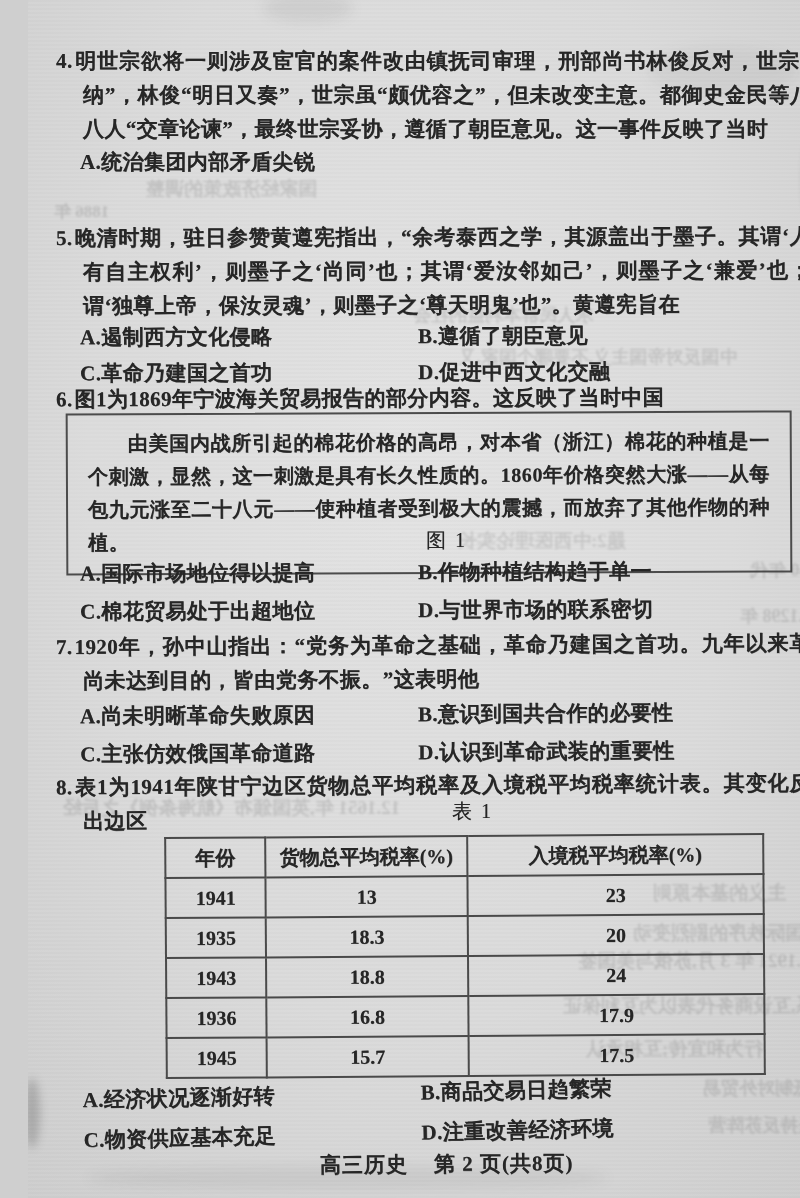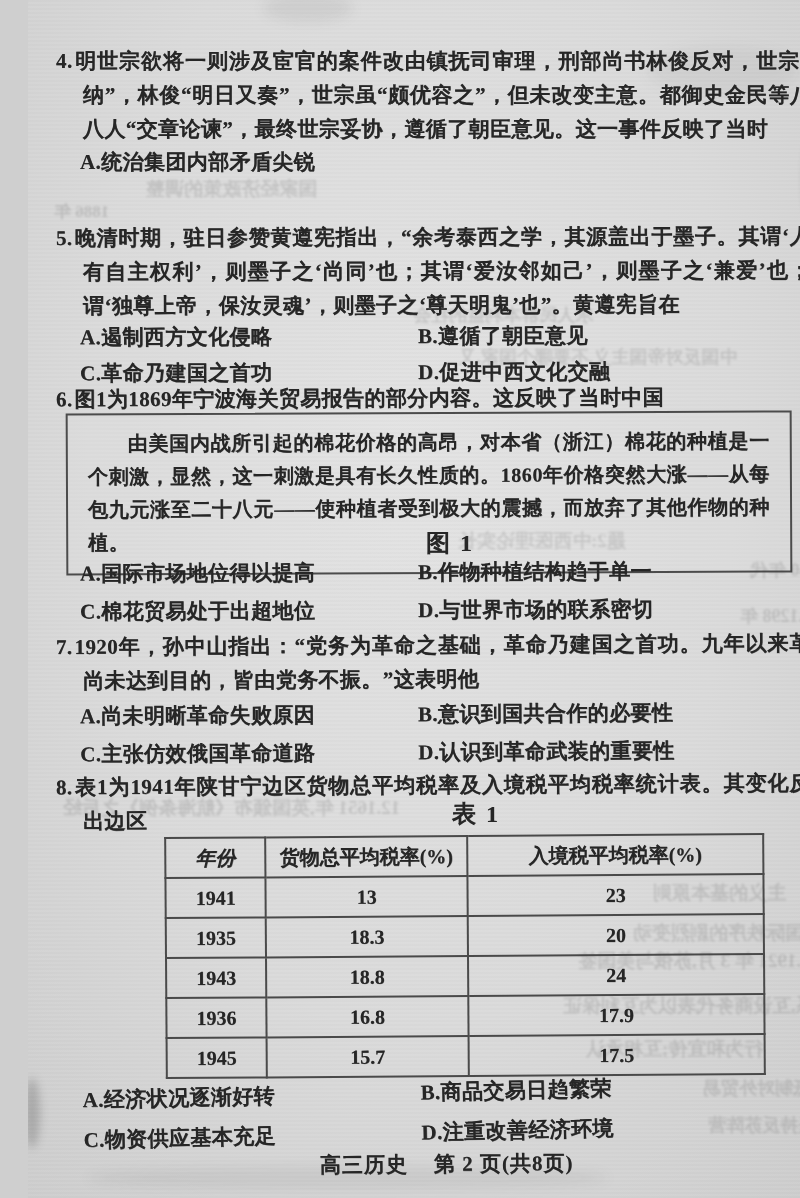--- a/index.html
+++ b/index.html
@@ -30,21 +30,21 @@
     text-shadow:0.3px 0.3px 0.5px rgba(30,30,30,0.55);
   }
   .opt{white-space:nowrap;}
   .quote-box{
     border:2px solid #4c4c4c;background:rgba(255,255,255,0.05);
     padding:12px 20px 14px 20px;width:682px;
     font-size:20px;line-height:33px;font-weight:600;letter-spacing:0.6px;
     text-align:justify;text-indent:2em;
     text-shadow:0.3px 0.3px 0.5px rgba(30,30,30,0.5);
   }
-  .caption{font-size:24px;font-weight:700;letter-spacing:2px;
+  .caption{font-size:20px;font-weight:400;letter-spacing:2px;
     text-shadow:0.3px 0.3px 0.5px rgba(30,30,30,0.5);}
   table.stats{
     border-collapse:collapse;table-layout:fixed;
     font-size:20px;font-weight:600;
     text-shadow:0.3px 0.3px 0.5px rgba(30,30,30,0.5);
   }
   table.stats td{
     border:2px solid #4a4a4a;height:38px;text-align:center;vertical-align:middle;
     padding:0 4px;
   }
@@ -118,21 +118,21 @@
   </div>
 
   <div class="blk stem" style="left:28px;top:768px;transform:rotate(-0.35deg);">
     <span class="qnum">8.</span><span>表1为1941年陕甘宁边区货物总平均税率及入境税平均税率统计表。其变化反映出边区</span>
   </div>
   <div class="blk caption" style="left:424px;top:798px;">表 1</div>
 
   <table class="stats blk" style="left:137px;top:835px;transform:rotate(-0.4deg);">
     <tbody>
       <tr>
-        <td style="width:90px;font-style:italic;">年份</td>
+        <td style="width:90px;">年份</td>
         <td style="width:192px;">货物总平均税率(%)</td>
         <td style="width:286px;">入境税平均税率(%)</td>
       </tr>
       <tr>
         <td>1941</td>
         <td>13</td>
         <td>23</td>
       </tr>
       <tr>
         <td>1935</td>

